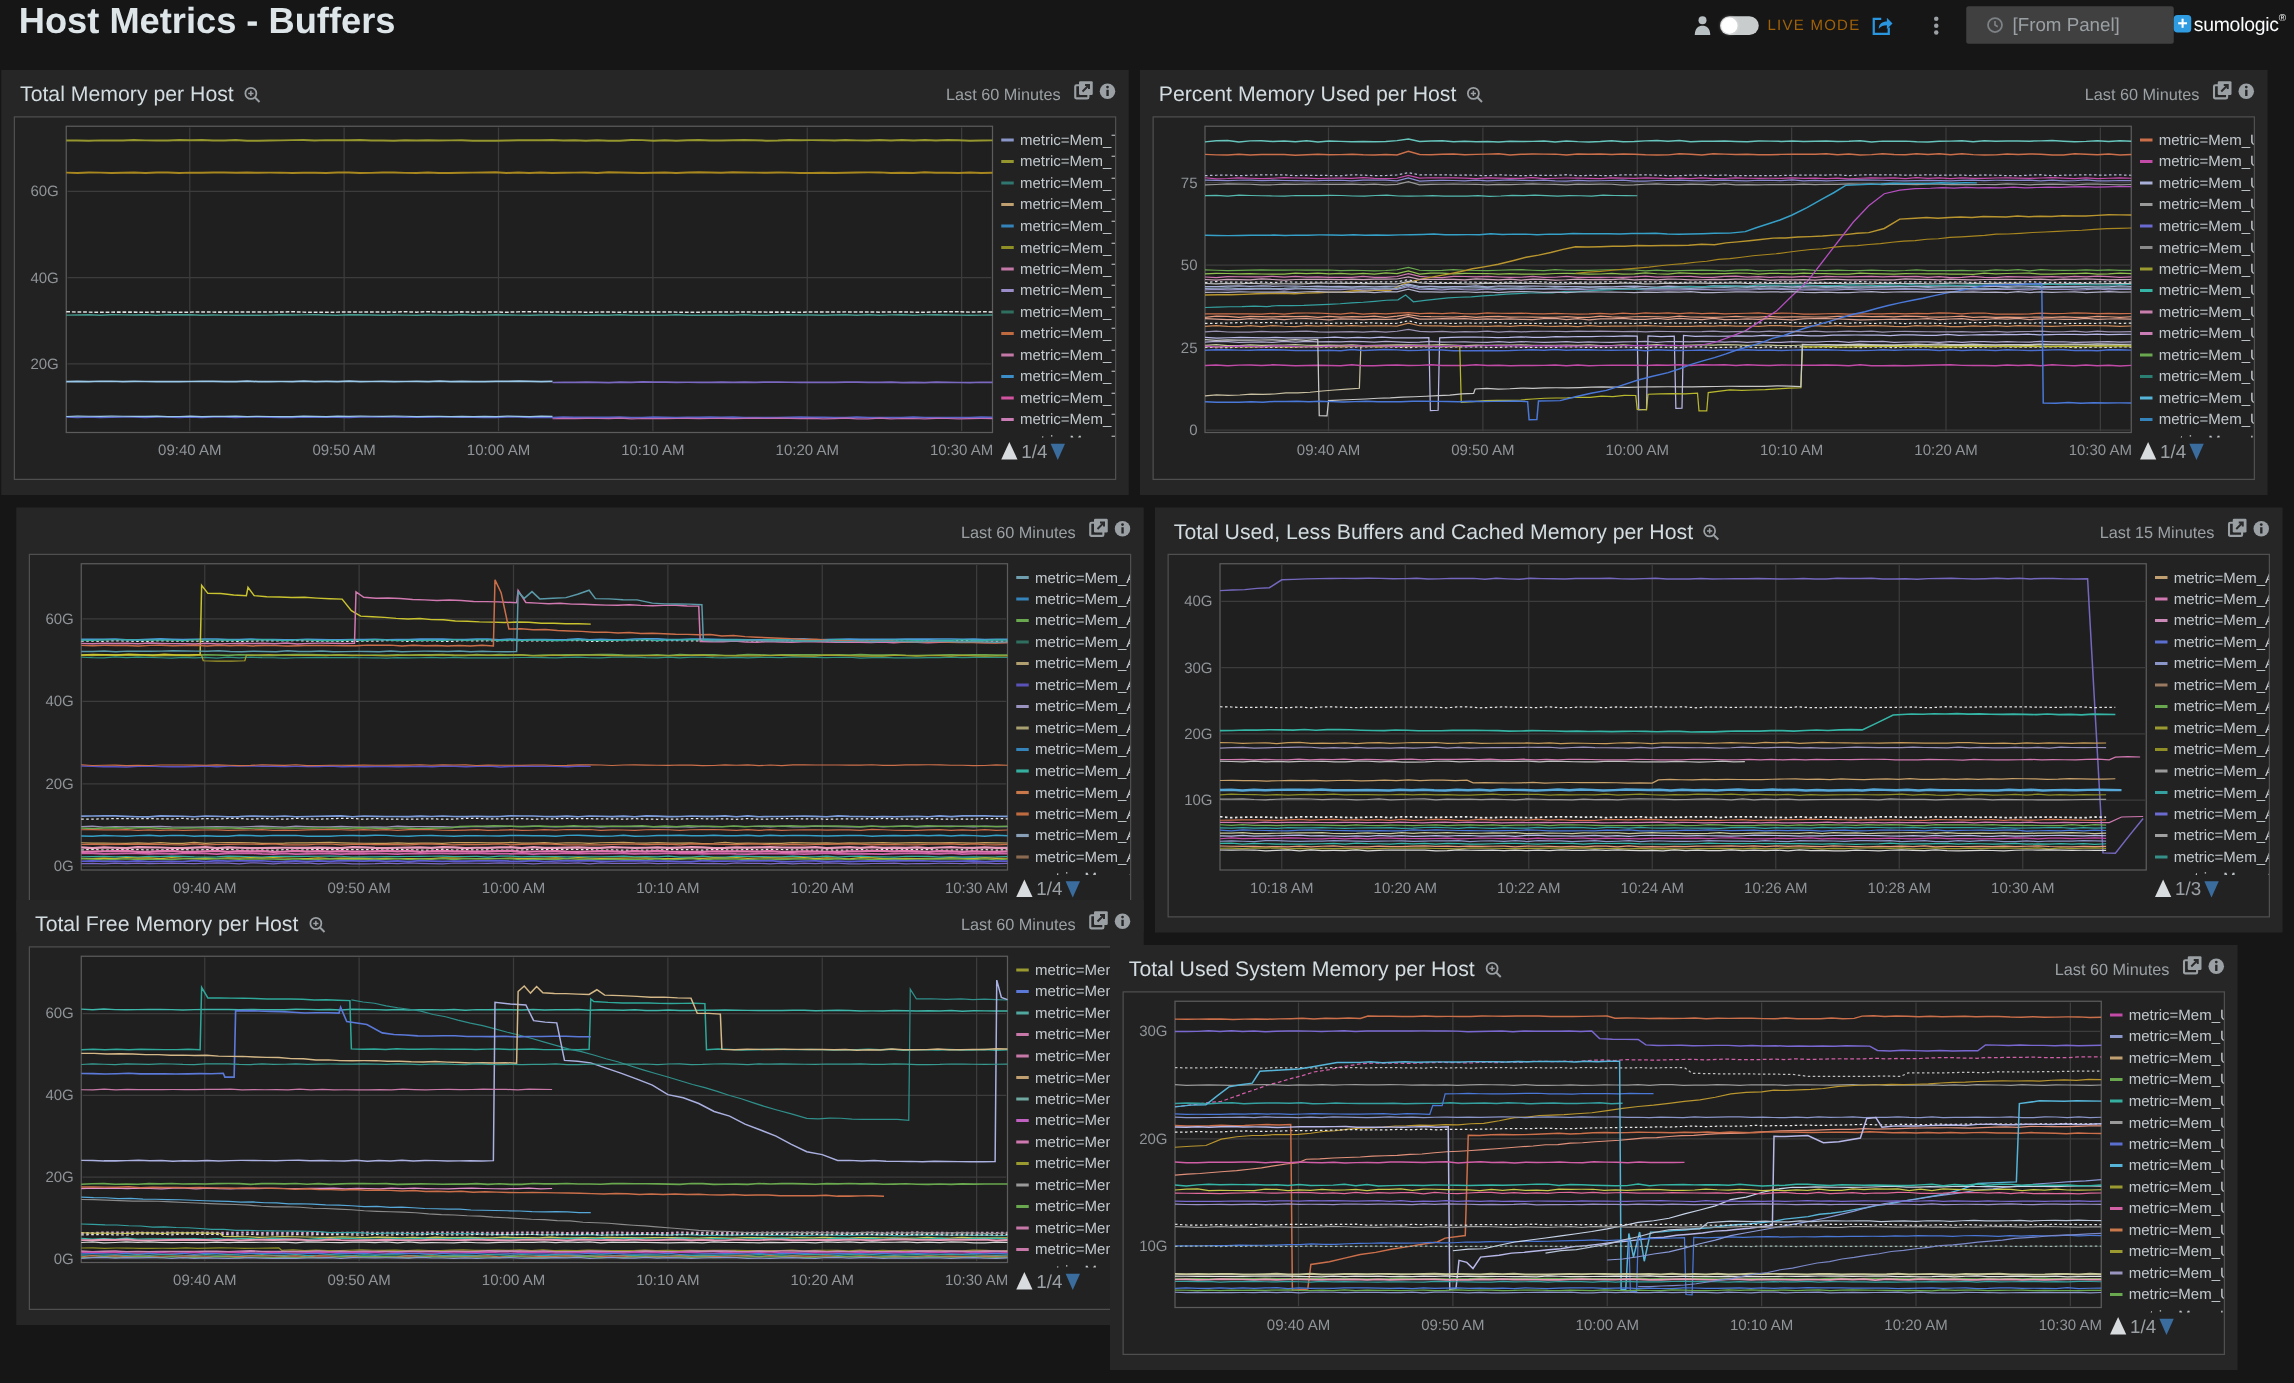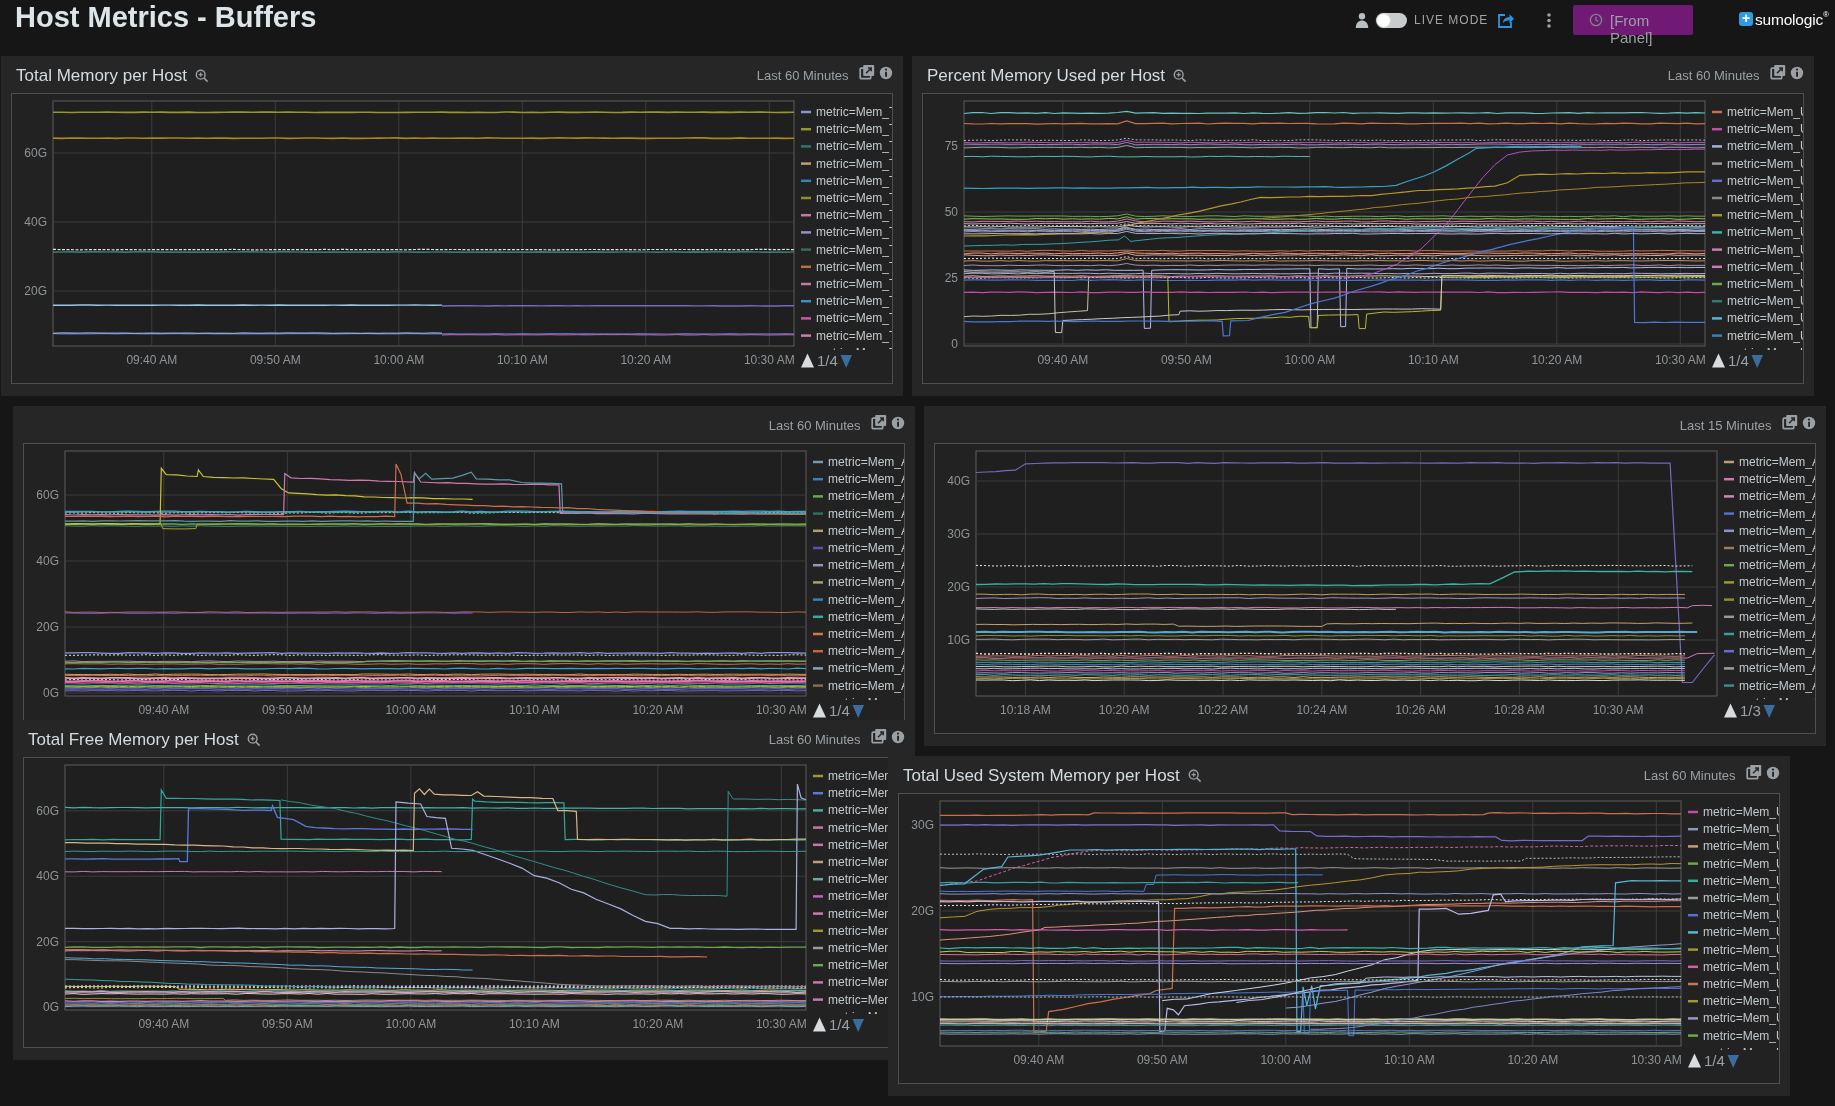--- a/index.html
+++ b/index.html
@@ -1,31 +1,31 @@
 <!DOCTYPE html>
 <html><head><meta charset="utf-8"><style>*{margin:0;padding:0;box-sizing:border-box}html,body{width:1835px;height:1106px;background:#161616;font-family:"Liberation Sans",sans-serif;overflow:hidden;position:relative}.panel{position:absolute;width:902px;height:340px;background:#262626}.phead{position:absolute;left:15px;top:8px;right:10px;height:26px}.ptitle{font-size:17px;color:#d3dce0;float:left;line-height:24px}.pright{float:right;color:#9aa0a4;font-size:13px;line-height:24px}.cc{position:absolute;left:10px;top:37px;width:882px;height:291px;background:#222222;border:1px solid #4f4f4f;overflow:hidden}</style></head><body>
 <div style="position:absolute;left:15px;top:1px;font-size:29px;font-weight:bold;color:#dde5e9">Host Metrics - Buffers</div>
 <svg style="position:absolute;left:1355px;top:12px" width="14" height="16" viewBox="0 0 14 16">
     <circle cx="7" cy="4.2" r="3.2" fill="#b9c0c4"></circle>
     <path d="M0.8 16 C0.8 10.5 4 8.6 7 8.6 C10 8.6 13.2 10.5 13.2 16 Z" fill="#b9c0c4"></path>
   </svg>
 <div style="position:absolute;left:1376px;top:13px;width:31px;height:15px;background:#c9cccd;border-radius:8px">
     <div style="position:absolute;left:1px;top:1px;width:13px;height:13px;background:#ffffff;border-radius:50%;box-shadow:0 0 3px rgba(255,255,255,.6)"></div>
   </div>
-<div style="position:absolute;left:1414px;top:13px;font-size:12px;letter-spacing:1px;color:#a3a3a3">LIVE MODE</div>
+<div style="position:absolute;left:1414px;top:13px;font-size:12px;letter-spacing:1px;color:#a16207">LIVE MODE</div>
 <svg style="position:absolute;left:1497px;top:12px" width="18" height="17" viewBox="0 0 18 17">
     <path d="M8 3 L2 3 L2 15 L14 15 L14 10" fill="none" stroke="#2a96e0" stroke-width="1.8"></path>
     <path d="M6 11 C6 7 9 5.2 12.5 5.2 L12.5 2.2 L17 6.7 L12.5 11.2 L12.5 8.2 C9.8 8.2 7.5 9 6 11 Z" fill="#2a96e0"></path>
   </svg>
 <svg style="position:absolute;left:1546px;top:13px" width="6" height="15" viewBox="0 0 6 15">
     <circle cx="3" cy="2" r="1.8" fill="#9aa0a4"></circle>
     <circle cx="3" cy="7.5" r="1.8" fill="#9aa0a4"></circle>
     <circle cx="3" cy="13" r="1.8" fill="#9aa0a4"></circle>
   </svg>
-<div style="position:absolute;left:1573px;top:5px;width:120px;height:30px;background:#701a75;border-radius:2px">
+<div style="position:absolute;left:1573px;top:5px;width:166px;height:30px;background:#404040;border-radius:2px">
     <svg style="position:absolute;left:16px;top:8px" width="14" height="14" viewBox="0 0 14 14">
       <circle cx="7" cy="7" r="5.6" fill="none" stroke="#7d8286" stroke-width="1.4"></circle>
       <path d="M7 3.8 L7 7 L9.2 8.4" fill="none" stroke="#7d8286" stroke-width="1.3"></path>
     </svg>
     <div style="position:absolute;left:37px;top:7px;font-size:15px;color:#9aa0a4">[From Panel]</div>
   </div>
 <div style="position:absolute;left:1739px;top:12px;width:14px;height:14px;background:#2f9be0;border-radius:3px">
     <div style="position:absolute;left:0;top:-1px;width:14px;height:14px;color:#fff;font-size:14px;font-weight:bold;text-align:center;line-height:15px">+</div>
   </div>
 <div style="position:absolute;left:1755px;top:10px;font-size:15.5px;font-weight:normal;color:#fafcfd;letter-spacing:-0.2px">sumologic<span style="font-size:8px;vertical-align:8px">®</span></div>
@@ -338,20 +338,26 @@
           <text x="804" y="262.8" fill="#c2c9cd" font-size="12">metric=Mem_A</text>
         </g>
         <path d="M789 273.5 L795.5 259.5 L802 273.5 Z" fill="#d9dcde"></path>
         <text x="805" y="272" fill="#9aa0a4" font-size="15">1/4</text>
         <path d="M828.5 261 L840 261 L834.2 274 Z" fill="#3a6d9e"></path>
       </svg>
     </div>
   </div>
 <div class="panel" style="left:924px;top:406px">
     <div class="phead">
+      <span class="ptitle">Total Used, Less Buffers and Cached Memory per Host<svg width="14" height="14" viewBox="0 0 14 14" style="margin-left:8px;vertical-align:-2px">
+          <circle cx="5.7" cy="5.7" r="4.4" fill="none" stroke="#9aa0a4" stroke-width="1.4"></circle>
+          <line x1="5.7" y1="3.6" x2="5.7" y2="7.8" stroke="#9aa0a4" stroke-width="1.2"></line>
+          <line x1="3.6" y1="5.7" x2="7.8" y2="5.7" stroke="#9aa0a4" stroke-width="1.2"></line>
+          <line x1="9" y1="9" x2="12.6" y2="12.6" stroke="#9aa0a4" stroke-width="1.6"></line>
+        </svg></span>
       <span class="pright">Last 15 Minutes&nbsp;&nbsp;&nbsp;<svg width="16" height="16" viewBox="0 0 16 16">
           <rect x="1.2" y="4.2" width="10.5" height="10.5" rx="1" fill="none" stroke="#9aa0a4" stroke-width="1.7"></rect>
           <rect x="4.2" y="1" width="11" height="11" rx="1" fill="#9aa0a4"></rect>
           <path d="M7 9.2 L12.2 4 M9 4 L12.2 4 L12.2 7.2" fill="none" stroke="#2b2b2b" stroke-width="1.6"></path>
         </svg>&nbsp;<svg width="14" height="14" viewBox="0 0 14 14">
           <circle cx="7" cy="7" r="6.2" fill="#9aa0a4"></circle>
           <rect x="6.1" y="5.8" width="1.9" height="5" fill="#262626"></rect>
           <circle cx="7" cy="3.6" r="1.1" fill="#262626"></circle>
         </svg></span>
     </div>

